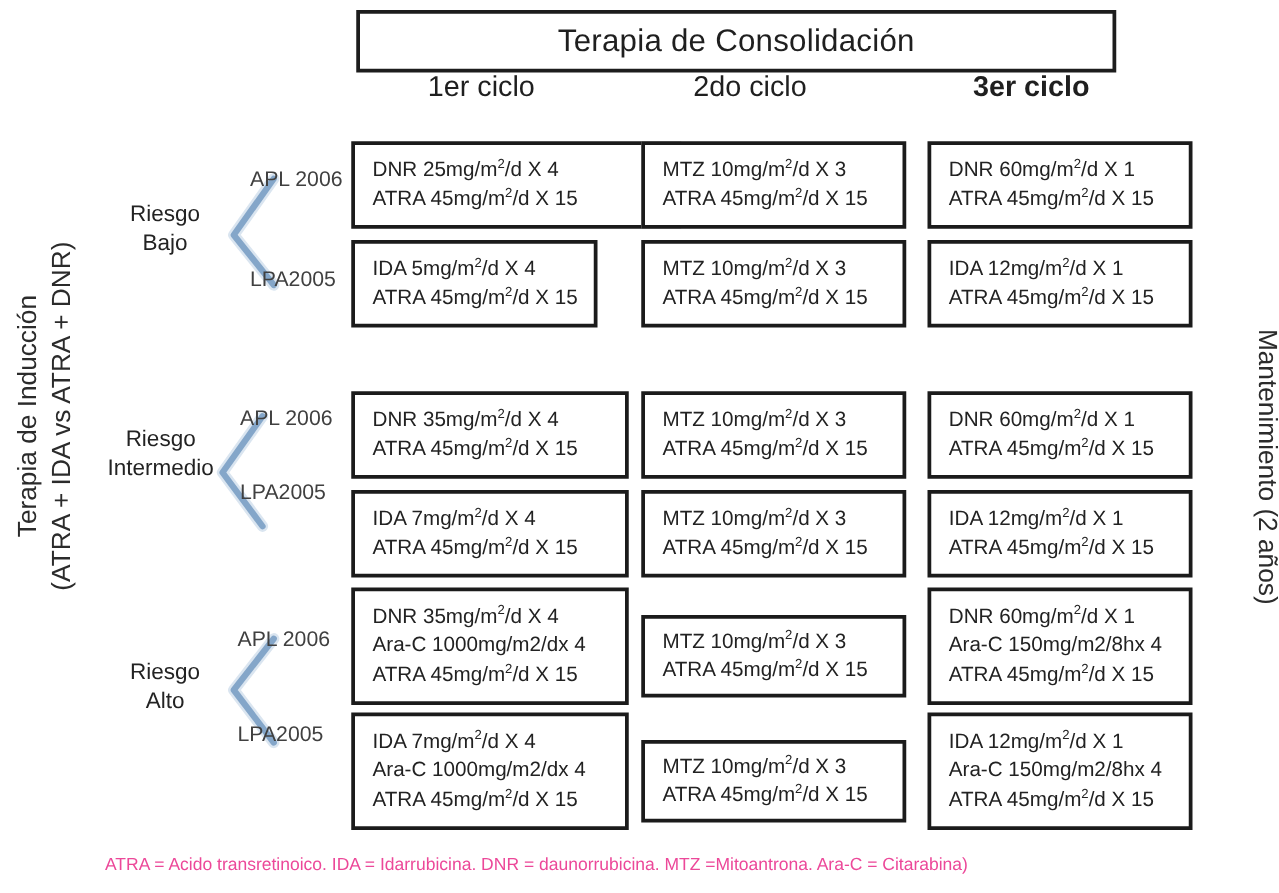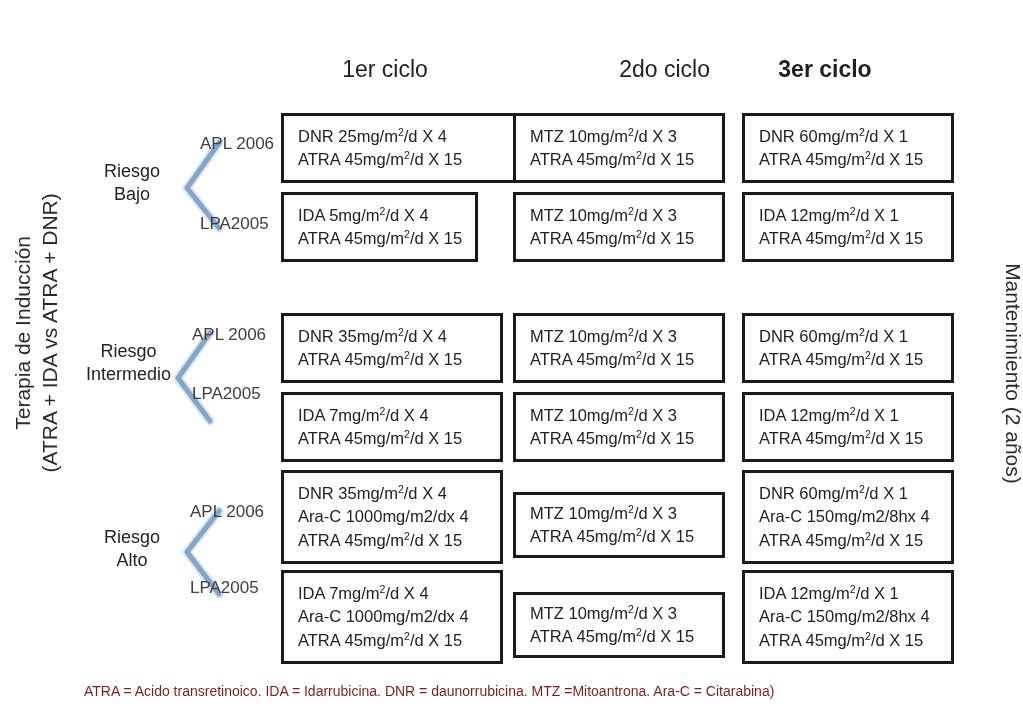--- a/index.html
+++ b/index.html
@@ -133,42 +133,45 @@
     stroke-width: 9;
     opacity: .55;
   }
 
   
   #footnote {
     position: absolute;
     left: 84px;
     top: 683px;
     font-size: 14px;
-    color: #7f1d1d;
+    color: #ec4899;
     white-space: nowrap;
   }
 </style>
 </head>
 <body>
 
 <div id="canvas">
 
   <div class="side-label" id="induction-label">
     <span class="ln">Terapia de Inducción</span>
     <span class="ln">(ATRA + IDA vs ATRA + DNR)</span>
   </div>
 
   <div class="side-label" id="maintenance-label">
     <span class="ln">Mantenimiento (2 años)</span>
   </div>
 
+  <div id="consolidation-banner">
+    <span class="txt">Terapia de Consolidación</span>
+  </div>
 
   <div id="dynamic-layer">
       <div class="col-header" style="left: 275px; width: 220px;">1er ciclo</div>
-      <div class="col-header" style="left: 490px; width: 220px; text-align: right;">2do ciclo</div>
+      <div class="col-header" style="left: 490px; width: 220px;">2do ciclo</div>
       <div class="col-header" style="left: 715px; width: 220px; font-weight: bold;">3er ciclo</div>
       <div class="risk-label" style="left: 104px; top: 160px;">
         <span class="ln">Riesgo</span>
         <span class="ln">Bajo</span>
       </div>
       <svg class="fork" width="70" height="130" style="left: 185px; top: 123px; position: absolute;">
         <path class="glow" d="M 34 20 L 2 65 L 34 105"></path>
         <path d="M 34 20 L 2 65 L 34 105"></path>
       </svg>
       <div class="proto-label" style="left: 200px; top: 134px;">APL 2006</div>

